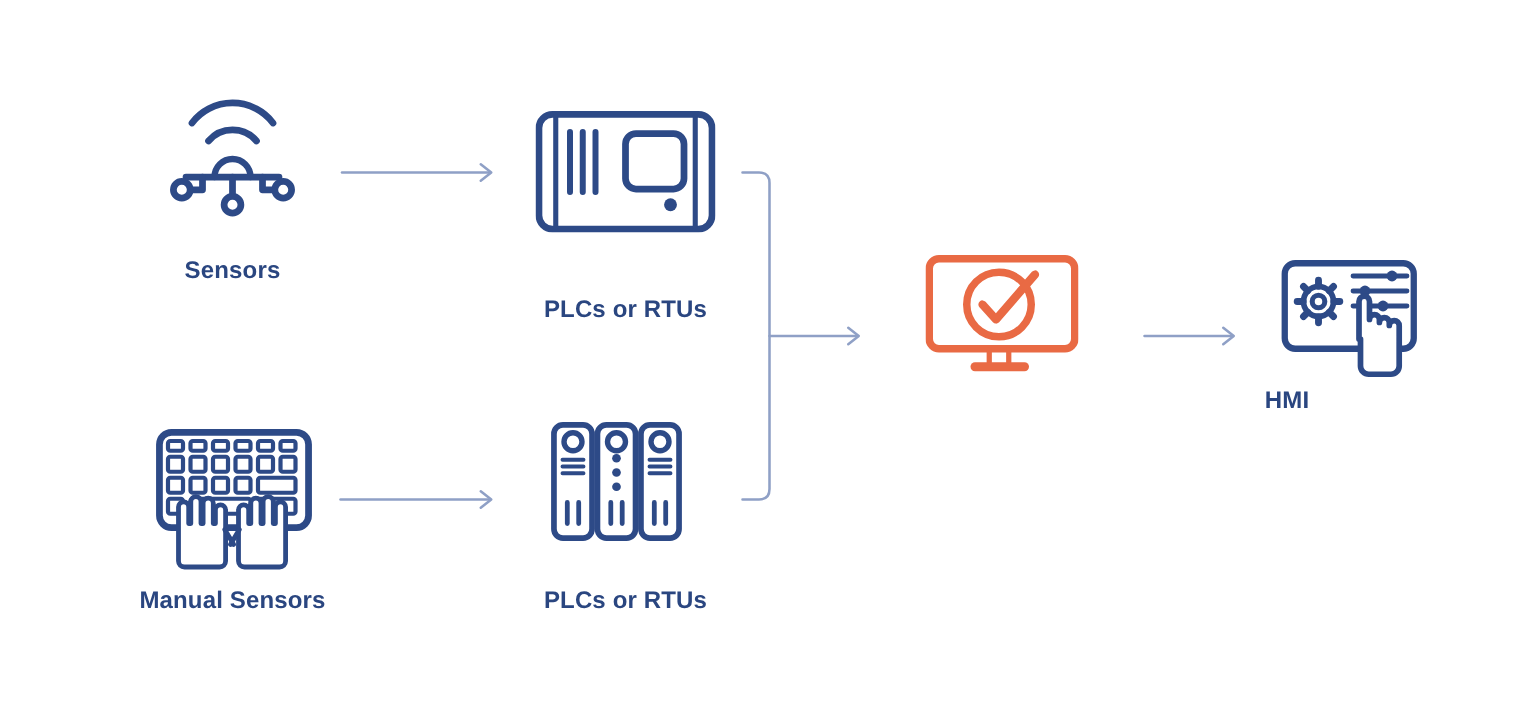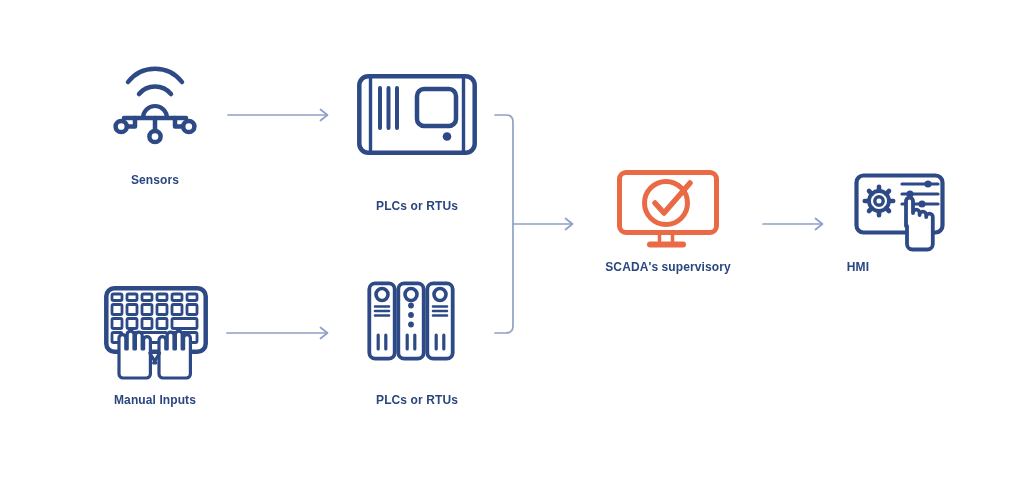--- a/index.html
+++ b/index.html
@@ -3,21 +3,21 @@
 <meta charset="utf-8">
 <style>
   html,body{margin:0;padding:0;background:#fff;}
   #canvas{
     position:relative;width:1024px;height:480px;background:var(--background,#fff);
     font-family:"Liberation Sans",sans-serif;overflow:hidden;
   }
   .abs{position:absolute;}
   .node-label{
     position:absolute;width:200px;text-align:center;
-    color:var(--label-navy,#2a4680);font-weight:700;font-size:12px;
+    color:var(--label-navy,#2a4680);font-weight:700;font-size:16px;
     letter-spacing:.1px;line-height:19.5px;
   }
   
   .ic{fill:none;stroke:var(--icon-navy,#2d4a87);stroke-width:4.5;stroke-linecap:round;stroke-linejoin:round;}
   .ic-fill{fill:var(--icon-navy,#2d4a87);stroke:none;}
   .hand{fill:#fff;stroke:var(--icon-navy,#2d4a87);stroke-width:3.2;stroke-linecap:round;stroke-linejoin:round;}
   .oc{fill:none;stroke:var(--accent-orange,#e96a44);stroke-linecap:round;stroke-linejoin:round;}
   .conn{fill:none;stroke:var(--connector-blue,#8fa0c6);stroke-width:1.7;stroke-linecap:round;stroke-linejoin:round;}
 </style>
 </head>
@@ -98,21 +98,21 @@
         <rect x="68" y="32.5" width="25" height="10" rx="1.5"></rect>
         <rect x="8" y="46.5" width="10" height="10" rx="1.5"></rect>
         <rect x="23" y="46.5" width="40" height="10" rx="1.5"></rect>
         <rect x="68" y="46.5" width="25" height="10" rx="1.5"></rect>
       </g>
       <path class="hand" d="M15 88 V52 A3.4 3.4 0 0 1 21.8 52 V63 H23.2 V48.5 A3.4 3.4 0 0 1 30 48.5 V63 H31.4 V49.5 A3.4 3.4 0 0 1 38.2 49.5 V63 H39.6 V54 A3.4 3.4 0 0 1 46.4 54 V88 A4 4 0 0 1 42.4 92 H19 A4 4 0 0 1 15 88 Z"></path>
       <path class="hand" d="M55 88 V54 A3.4 3.4 0 0 1 61.8 54 V63 H63.2 V49.5 A3.4 3.4 0 0 1 70 49.5 V63 H71.4 V48.5 A3.4 3.4 0 0 1 78.2 48.5 V63 H79.6 V52 A3.4 3.4 0 0 1 86.4 52 V88 A4 4 0 0 1 82.4 92 H59 A4 4 0 0 1 55 88 Z"></path>
       <path class="ic" style="stroke-width:3.2" d="M45.8 67 L51.8 77"></path>
       <path class="ic" style="stroke-width:3.2" d="M55.6 67 L49.6 77"></path>
     </svg>
-    <div class="node-label" style="left:55px;top:391px">Manual Inputs</div>
+    <div class="node-label" style="left:55px;top:391px">Manual Sensors</div>
   </div>
 
   <div>
     <svg class="abs" style="left:367px;top:281px" width="88" height="80" viewBox="0 0 88 80">
       <rect class="ic" style="stroke-width:3.8" x="2.3" y="2.3" width="25.4" height="75.4" rx="6"></rect>
       <rect class="ic" style="stroke-width:3.8" x="31.3" y="2.3" width="25.4" height="75.4" rx="6"></rect>
       <rect class="ic" style="stroke-width:3.8" x="60.3" y="2.3" width="25.4" height="75.4" rx="6"></rect>
       <circle class="ic" style="stroke-width:3.6" cx="15" cy="13.5" r="6"></circle>
       <circle class="ic" style="stroke-width:3.6" cx="44" cy="13.5" r="6"></circle>
       <circle class="ic" style="stroke-width:3.6" cx="73" cy="13.5" r="6"></circle>
@@ -130,21 +130,20 @@
 
   <div>
     <svg class="abs" style="left:617px;top:170px" width="102" height="82" viewBox="0 0 102 82">
       <rect class="oc" style="stroke-width:5" x="2.5" y="2.5" width="97" height="60" rx="6.5"></rect>
       <circle class="oc" style="stroke-width:5" cx="49" cy="33" r="21.5"></circle>
       <path class="oc" style="stroke-width:5.5" d="M38 33 L47 43 L73 13"></path>
       <path class="oc" style="stroke-width:3.5" d="M42.5 63 V71.5 M55.5 63 V71.5"></path>
       <path class="oc" style="stroke-width:6" d="M33 74.5 H66"></path>
     </svg>
     <div class="node-label" style="left:568px;top:258px">
-      <span style="display:block">SCADA's supervisory</span>
     </div>
   </div>
 
   <div>
     <svg class="abs" style="left:854px;top:170px" width="96" height="86" viewBox="0 0 96 86">
       <rect class="ic" style="stroke-width:4.2" x="2.5" y="5.5" width="86" height="57" rx="7"></rect>
 
       <g>
         <path class="ic" style="stroke-width:4.6" d="M35.2 31 L39.2 31 M32.2 38.2 L35 41 M25 41.2 L25 45.2 M17.8 38.2 L15 41 M14.8 31 L10.8 31 M17.8 23.8 L15 21 M25 20.8 L25 16.8 M32.2 23.8 L35 21"></path>
         <circle class="ic" style="stroke-width:3.8" cx="25" cy="31" r="10"></circle>

